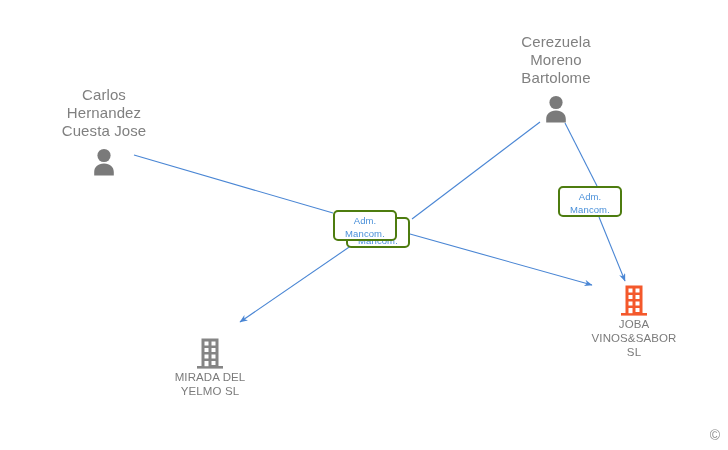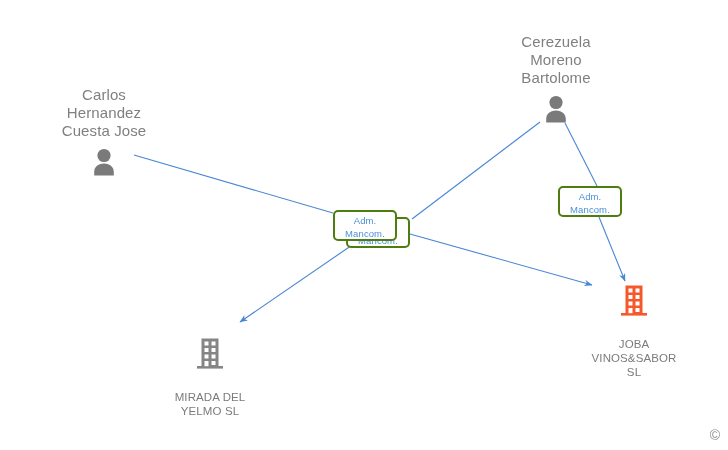--- a/index.html
+++ b/index.html
@@ -51,21 +51,21 @@
   .node-label.company {
     color: #7b7b7b;
     font-size: 11.5px;
     line-height: 14px;
   }
   .node-icon {
     display: block;
     margin: 0 auto;
   }
   .node.person .node-label { margin-bottom: 6px; }
-  .node.company .node-label { margin-top: 20px; }
+  .node.company .node-label { margin-top: 0; }
 
   
   .rel-box {
     position: absolute;
     box-sizing: border-box;
     border: 2px solid #4d7c0f;
     border-radius: 5px;
     background: #ffffff;
     color: #4a90d9;
     font-size: 9.5px;

